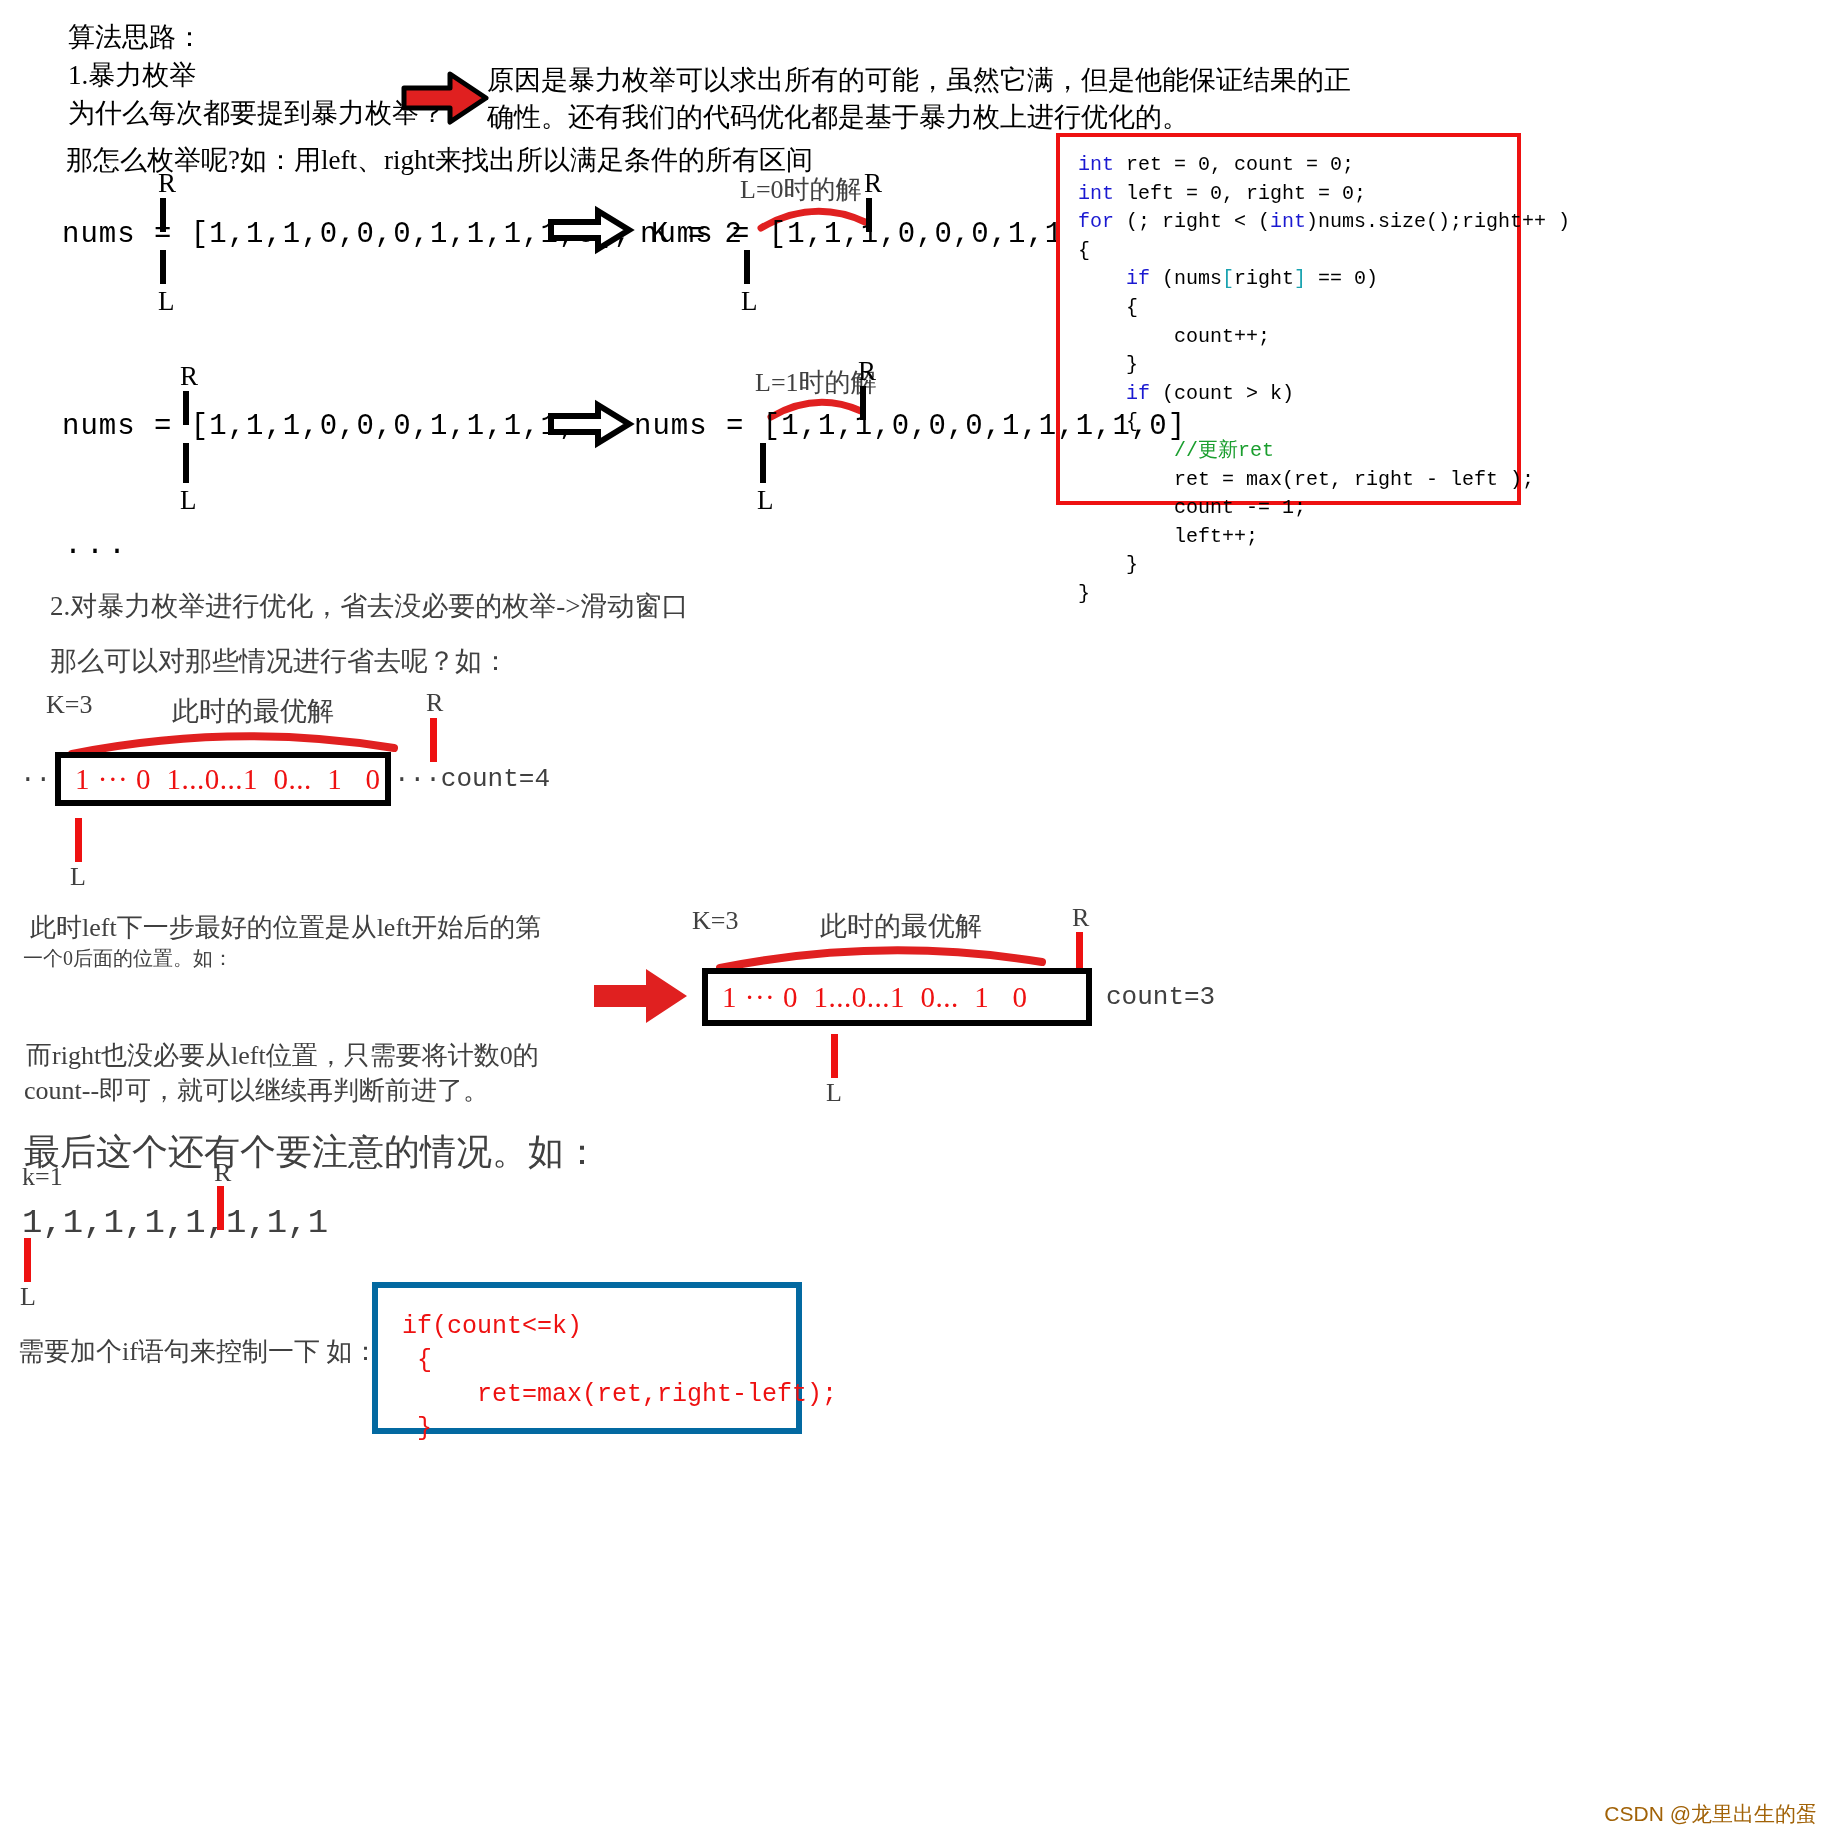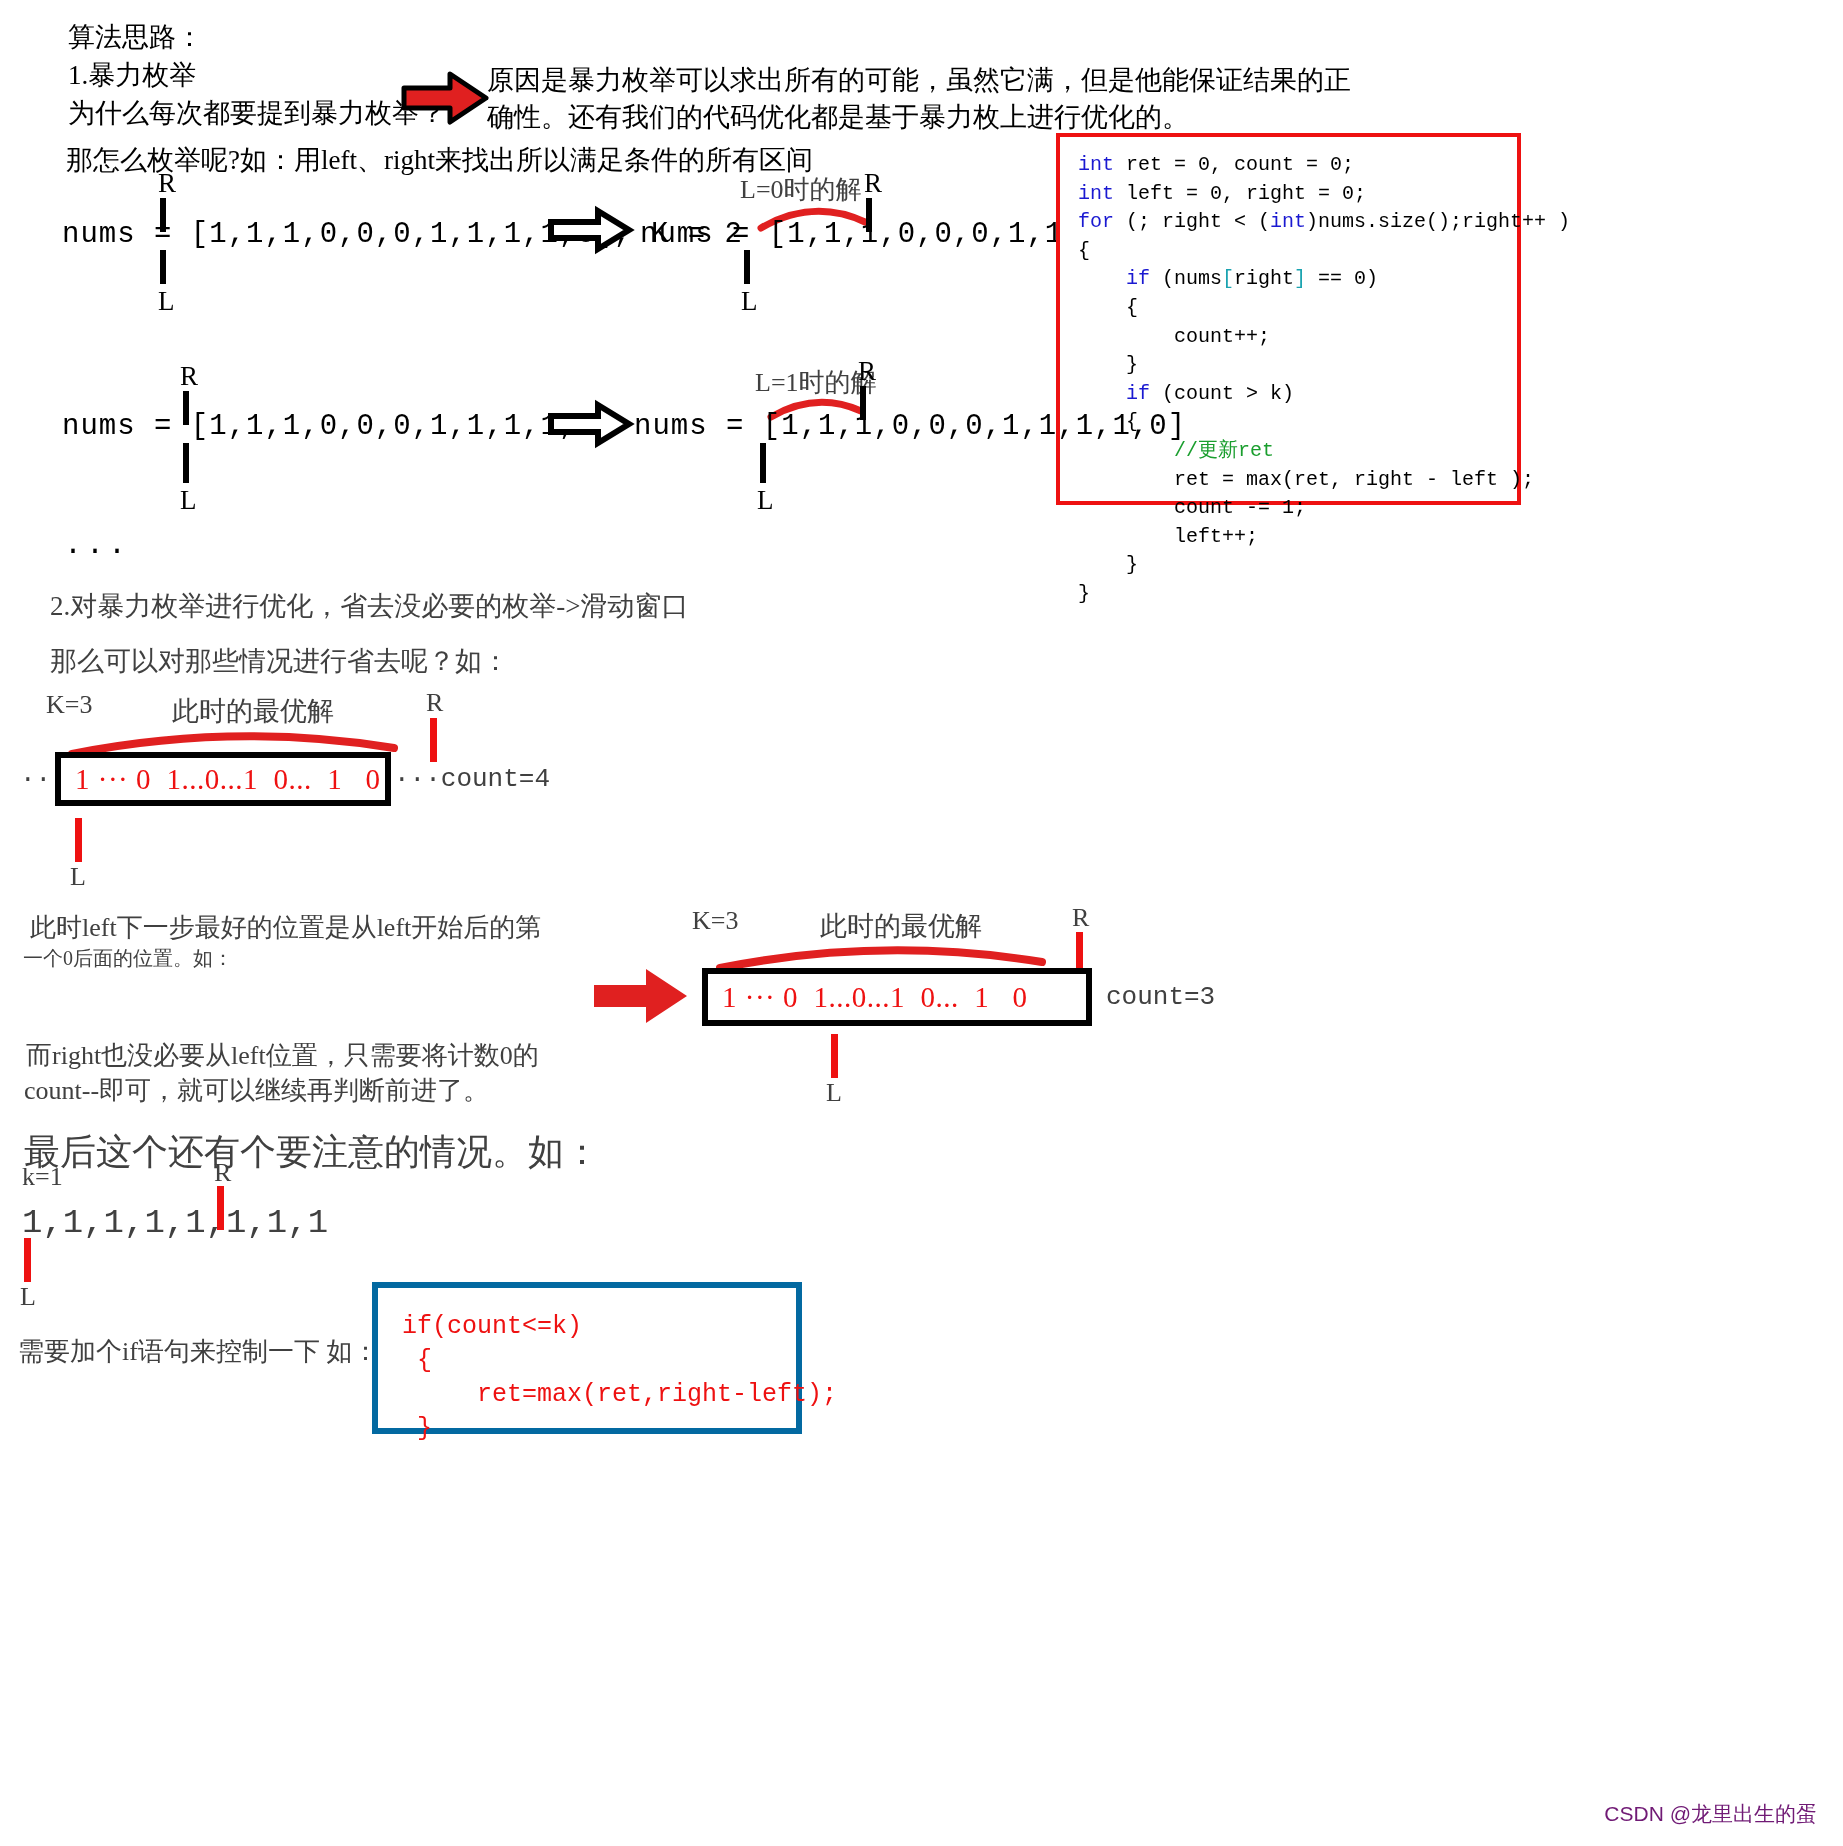--- a/index.html
+++ b/index.html
@@ -75,21 +75,21 @@
     font-family: "Liberation Mono", "DejaVu Sans Mono", monospace;
     color: #ee1111;
     font-size: 25px;
     line-height: 34px;
     white-space: pre;
   }
 
   .watermark {
     font-family: "Liberation Sans", sans-serif;
     font-size: 21px;
-    color: #701a75;
+    color: #a16207;
   }
   svg { display: block; overflow: visible; }
 </style>
 </head>
 <body>
 
 <div class="abs t-title cn blk" style="left:68px; top:18px;">算法思路：</div>
 
 <div class="abs t-title cn blk" style="left:68px; top:56px;">1.暴力枚举</div>
 

